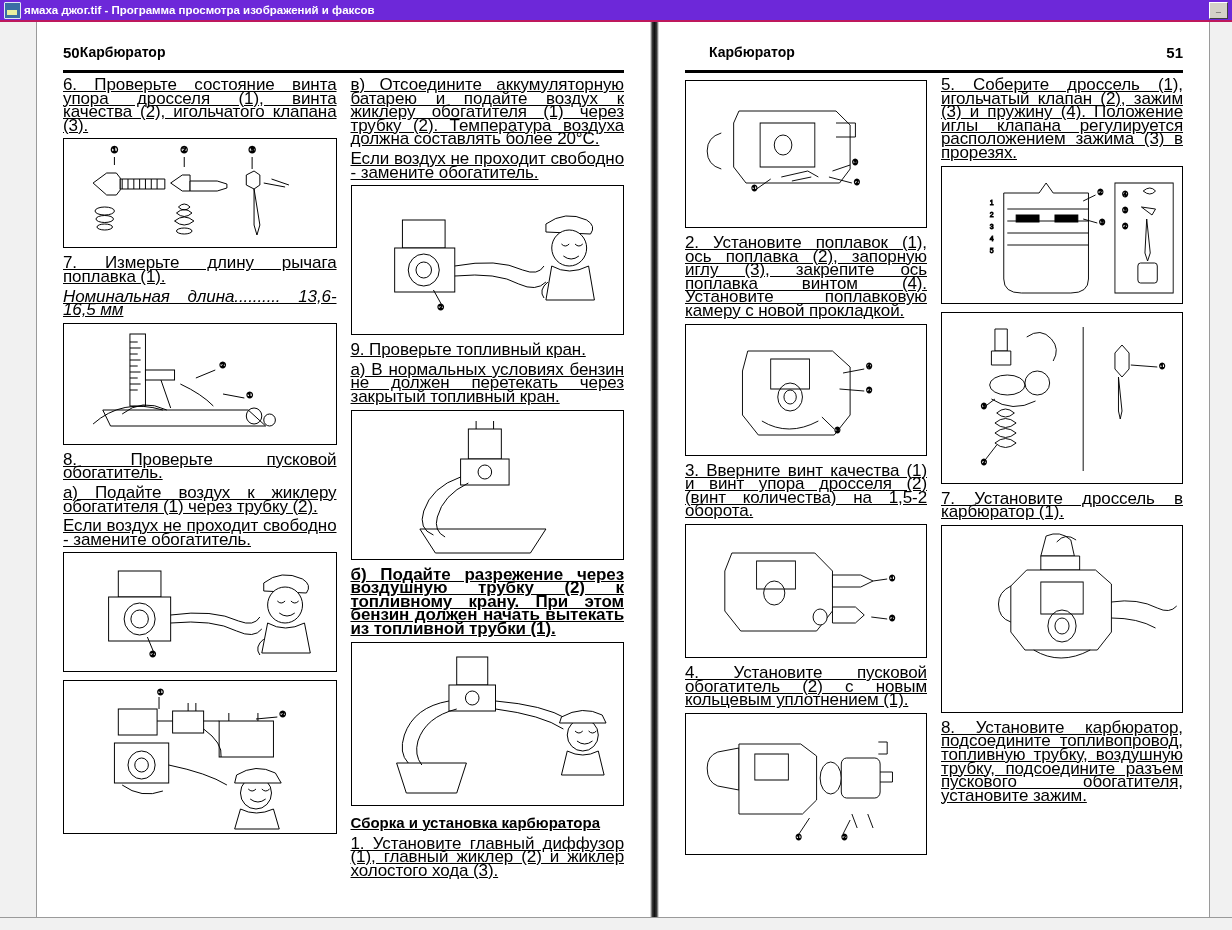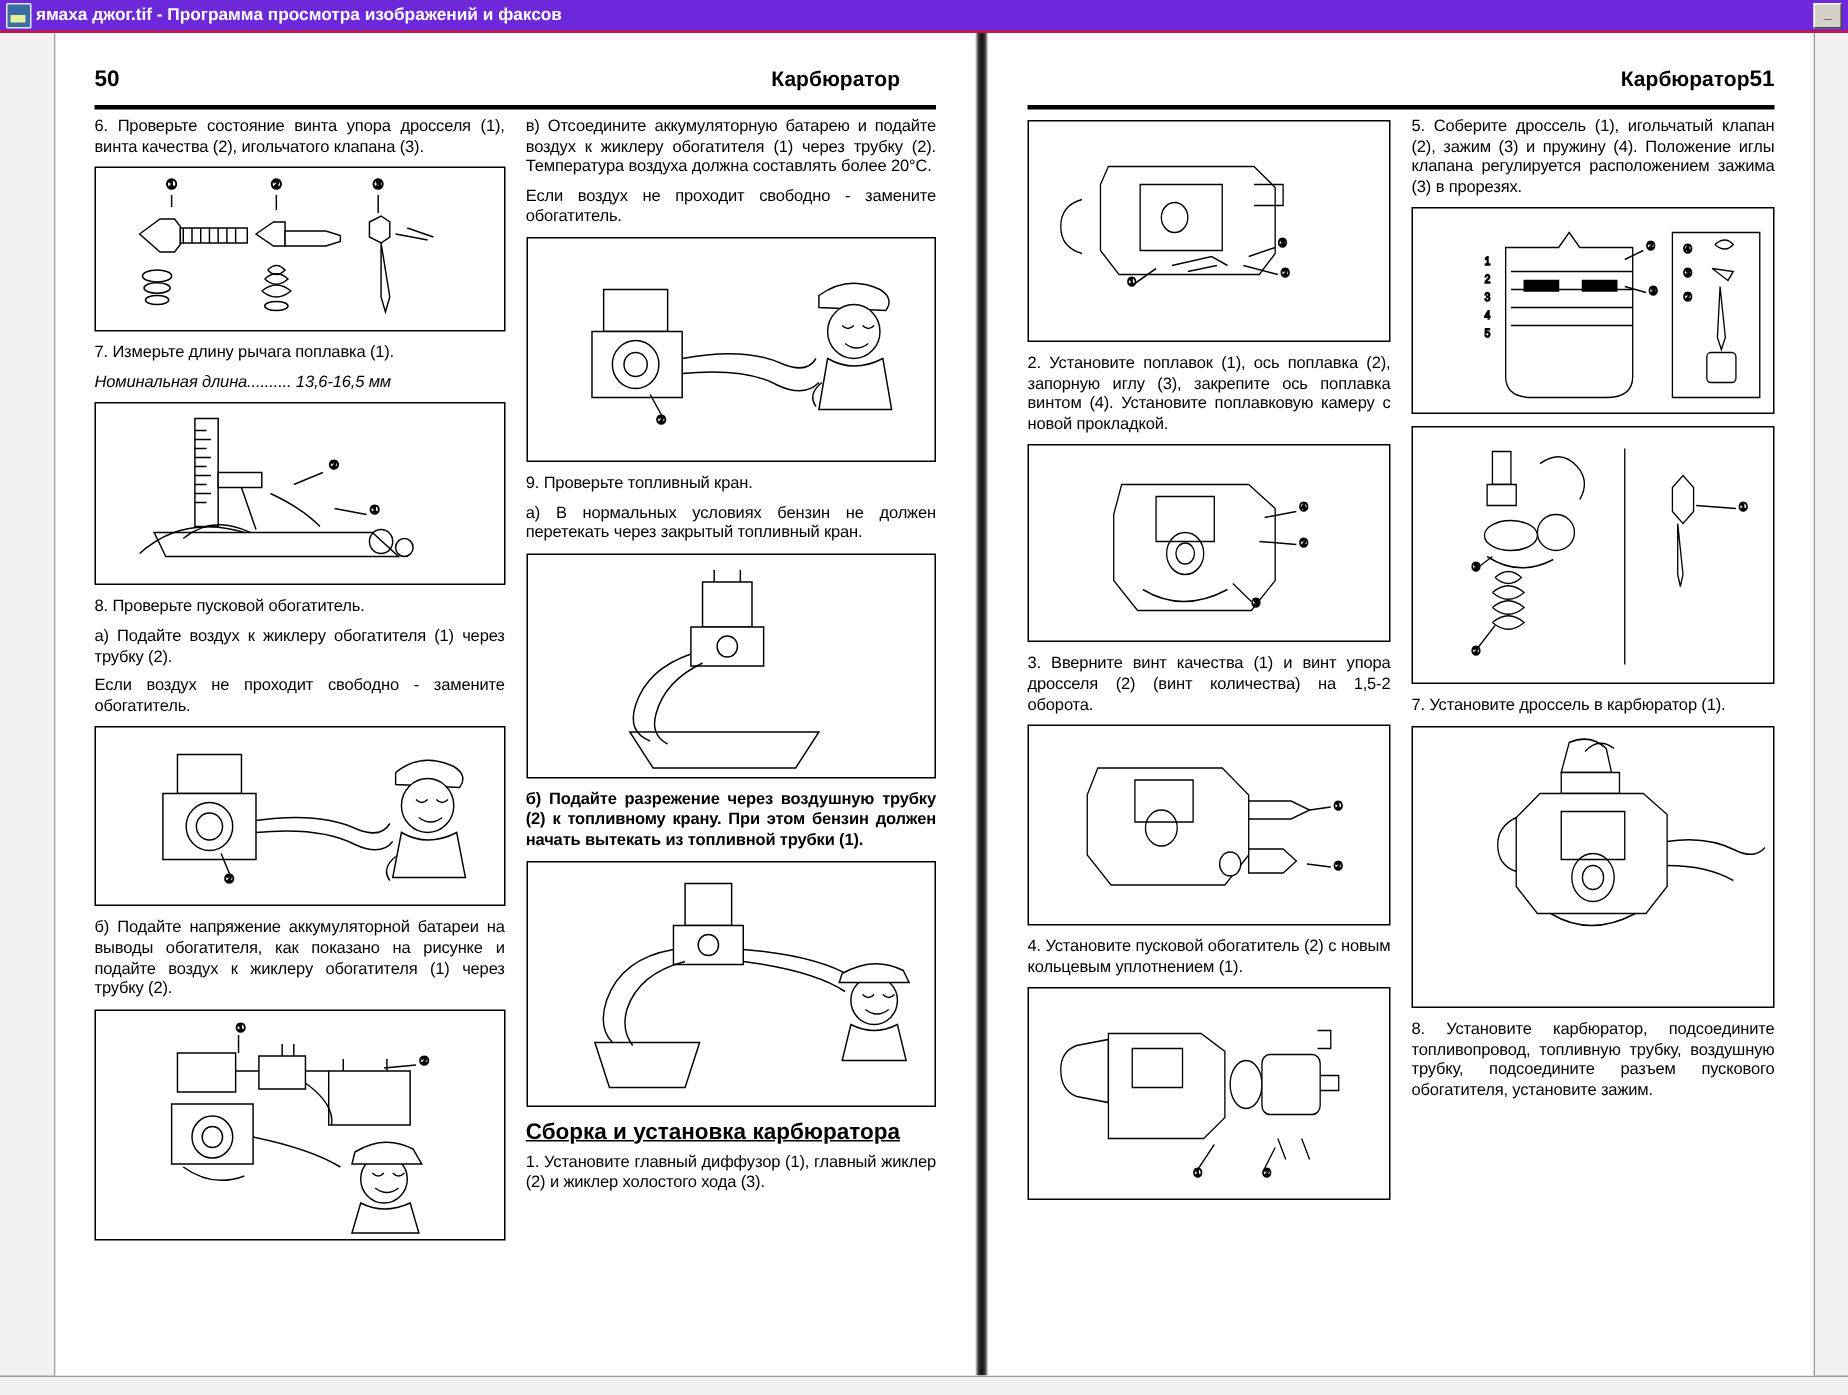--- a/index.html
+++ b/index.html
@@ -58,29 +58,30 @@
 
   .page{position:absolute;top:0;bottom:0;}
   .page.left{left:0;width:613px;}
   .page.right{left:622px;right:0;}
 
   .pg-head{
     position:absolute;top:22px;left:26px;right:26px;height:26px;
     display:flex;align-items:flex-start;justify-content:space-between;
     border-bottom:3px solid #000;font-weight:bold;font-size:14px;
   }
-  .pg-head .ctr{flex:1 1 auto;text-align:right;}
+  .pg-head .ctr{flex:1 1 auto;text-align:left;}
   .pg-num{font-size:15px;font-weight:bold;}
 
   .cols{position:absolute;top:56px;left:26px;right:26px;bottom:4px;display:flex;gap:14px;}
   .col{width:50%;position:relative;}
 
   p.t{
-    margin:0 0 6px 0;font-size:11px;line-height:13.6px;text-align:justify;
+    margin:0 0 6px 0;font-size:17px;line-height:13.6px;text-align:justify;
     letter-spacing:-0.1px;
+    text-decoration:underline;
   }
   p.t.ital{font-style:italic;}
   .b{font-weight:bold;}
   h3.sec{font-size:15px;font-weight:bold;margin:6px 0 6px 0;line-height:17px;text-decoration:underline;}
 
   .fig{
     border:1px solid #000;margin:5px 0 8px 0;position:relative;background:#fff;
     overflow:hidden;
   }
   .fig svg{display:block;width:100%;height:100%;}
@@ -192,21 +193,20 @@
                 <path d="M206 30 q18 -14 40 -4 q10 6 4 14 l-44 -2 z" fill="#fff"></path>
                 <circle cx="228" cy="52" r="18" fill="#fff"></circle>
                 <path d="M220 48 q4 4 8 0 M234 48 q4 4 8 0"></path>
                 <path d="M222 60 q8 6 16 0"></path>
                 <path d="M210 70 q18 10 38 0 l6 30 h-50 z" fill="#fff"></path>
                 <path d="M206 86 q-10 8 -4 16"></path>
               </g>
             </svg>
           </div>
 
-          <p class="t">б) Подайте напряжение аккумуляторной батареи на выводы обогатителя, как показано на рисунке и подайте воздух к жиклеру обогатителя (1) через трубку (2).</p>
 
           <div class="fig" style="height:152px">
             <svg viewBox="0 0 280 152" preserveAspectRatio="none">
               <g stroke="#000" fill="none" stroke-width="1">
                 <text x="96" y="14" font-size="8">①</text>
                 <path d="M98 16 v12"></path>
                 <text x="222" y="36" font-size="8">②</text>
                 <path d="M220 36 l-22 2"></path>
                 <rect x="56" y="28" width="40" height="26" fill="#fff"></rect>
                 <rect x="112" y="30" width="32" height="22" fill="#fff"></rect>

